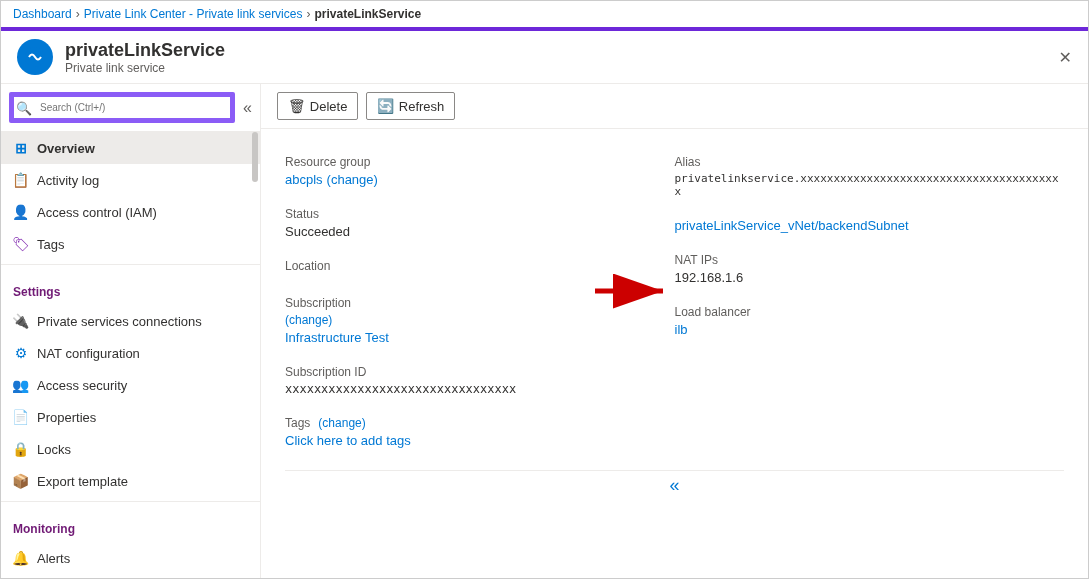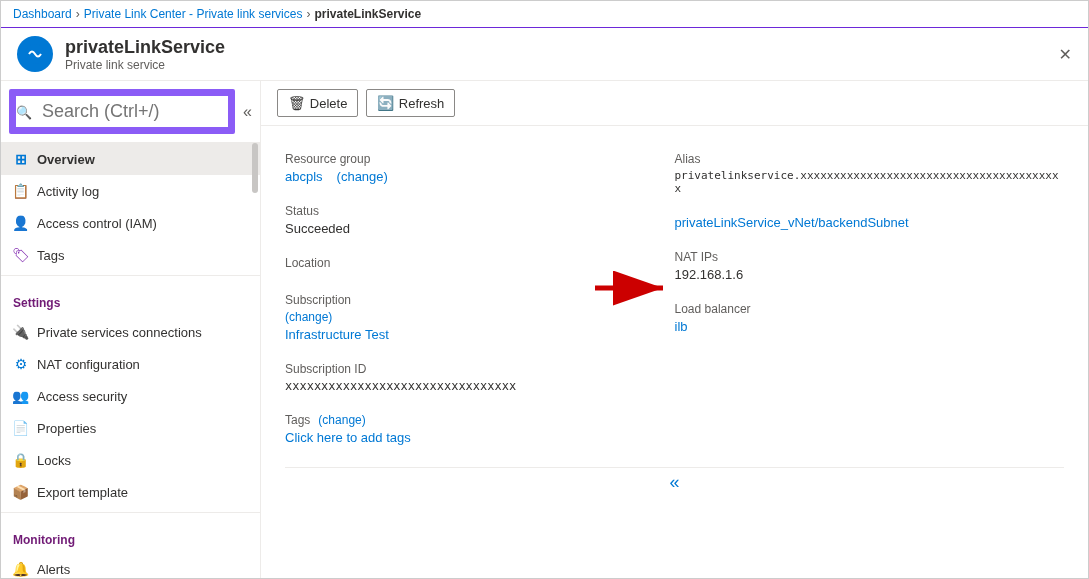--- a/index.html
+++ b/index.html
@@ -1,21 +1,21 @@
 <!DOCTYPE html>
 <html><head>
   <meta charset="utf-8">
   <style>
     * { box-sizing: border-box; margin: 0; padding: 0; }
     body { font-family: 'Segoe UI', Arial, sans-serif; font-size: 13px; background: #f3f2f1; color: #323130; }
 
     .app-container { width: 1089px; height: 579px; background: #fff; border: 1px solid #ccc; display: flex; flex-direction: column; overflow: hidden; }
 
     
-    .breadcrumb { background: #fff; padding: 6px 12px; display: flex; align-items: center; gap: 4px; font-size: 12px; border-bottom: 1px solid #6d28d9; }
+    .breadcrumb { background: #fff; padding: 6px 12px; display: flex; align-items: center; gap: 4px; font-size: 12px; border-bottom: 4px solid #6d28d9; }
     .breadcrumb a { color: #0078d4; text-decoration: none; }
     .breadcrumb .separator { color: #605e5c; }
     .breadcrumb .current { color: #323130; font-weight: 600; }
 
     
     .header { background: #fff; padding: 8px 16px 8px 16px; display: flex; align-items: center; justify-content: space-between; border-bottom: 1px solid #edebe9; }
     .header-left { display: flex; align-items: center; gap: 12px; }
     .header-icon { width: 36px; height: 36px; background: #0078d4; border-radius: 50%; display: flex; align-items: center; justify-content: center; color: #fff; font-size: 18px; }
     .header-title { font-size: 18px; font-weight: 600; color: #323130; }
     .header-subtitle { font-size: 12px; color: #605e5c; }
@@ -62,21 +62,21 @@
     .icon-nat { color: #0078d4; }
     .icon-security { color: #0078d4; }
     .icon-properties { color: #0078d4; }
     .icon-locks { color: #0078d4; }
     .icon-export { color: #0078d4; }
     .icon-alerts { color: #e3a000; }
     .icon-metrics { color: #0078d4; }
 
     .sidebar-search-row { display: flex; align-items: center; padding: 8px; border-bottom: 1px solid #edebe9; }
     .search-wrap { flex: 1; position: relative; }
-    .search-wrap input { width: 100%; padding: 5px 8px 5px 26px; border: 7px solid #8b5cf6; border-radius: 2px; font-size: 18px; }
+    .search-wrap input { width: 100%; padding: 5px 8px 5px 26px; border: 5px solid #8b5cf6; border-radius: 2px; font-size: 10px; }
     .search-icon-inner { position: absolute; left: 7px; top: 50%; transform: translateY(-50%); color: #605e5c; font-size: 13px; }
     .collapse-chevron { margin-left: 8px; cursor: pointer; color: #605e5c; font-size: 16px; }
   </style>
 </head>
 <body>
 
 <div class="app-container">
 
   <div class="breadcrumb">
     <a href="#">Dashboard</a>
@@ -190,21 +190,21 @@
         </button>
       </div>
 
       <div class="details-area">
         <div class="details-grid">
 
           <div>
 
             <div class="detail-item">
               <div class="detail-label">Resource group</div>
-              <div style="display:flex; gap:14px; align-items:center;text-align:right;">
+              <div style="display:flex; gap:4px; align-items:center;text-align:right;">
                 <a class="detail-value link">abcpls</a>
                 <a class="detail-value link">(change)</a>
               </div>
             </div>
 
             <div class="detail-item">
               <div class="detail-label">Status</div>
               <div class="detail-value">Succeeded</div>
             </div>
 

